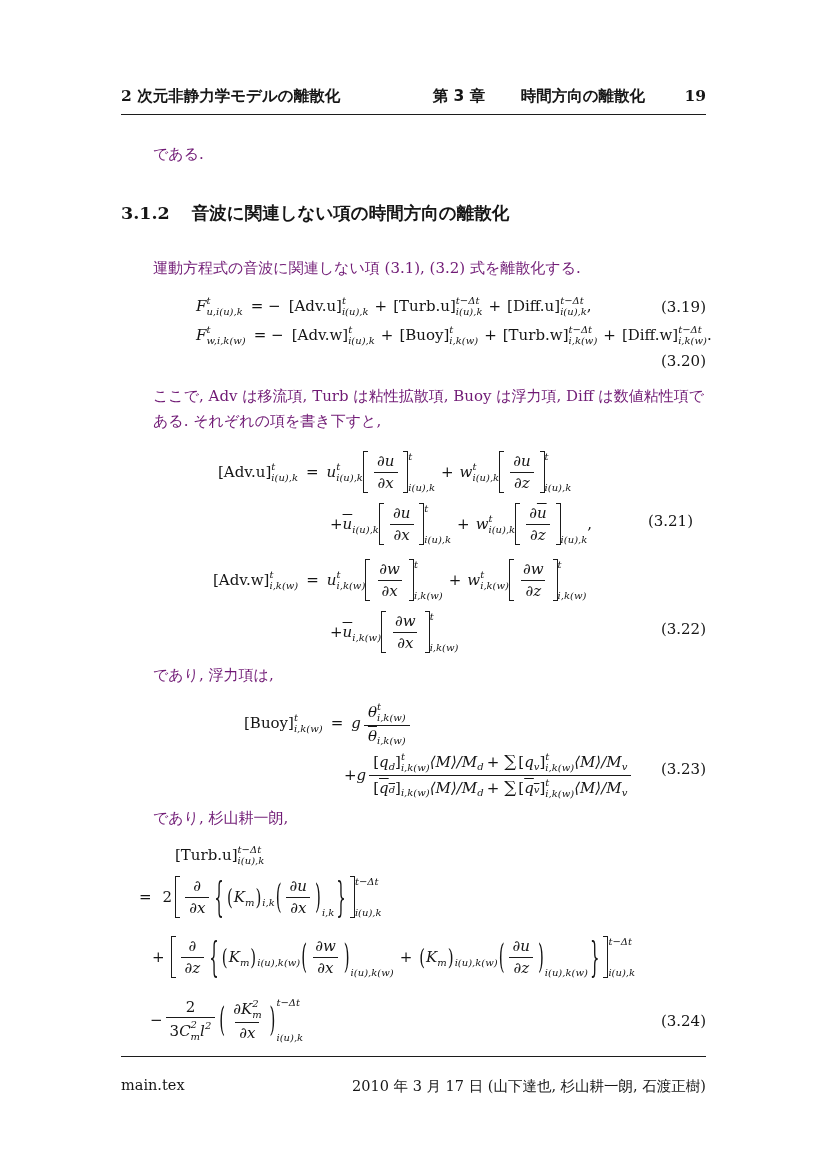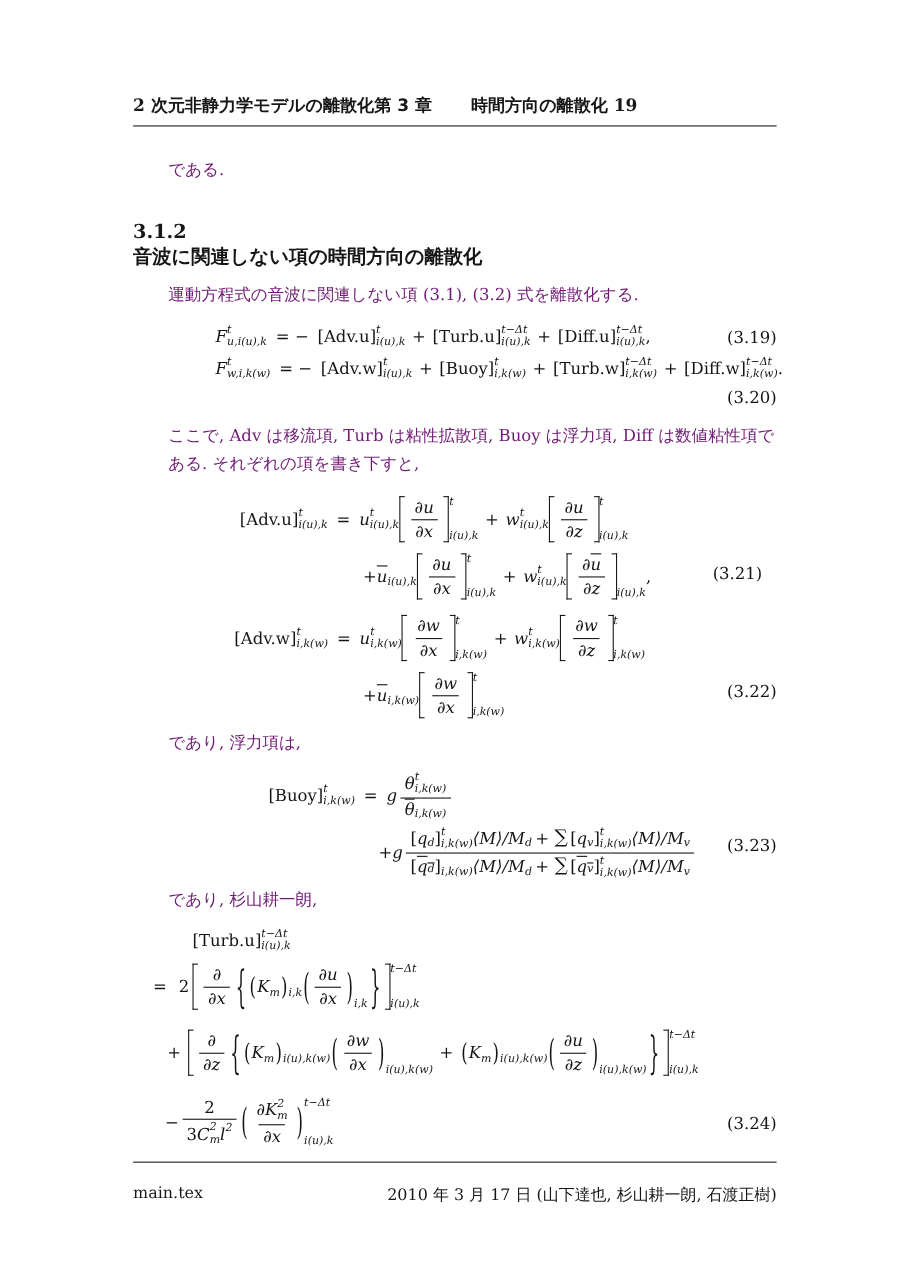--- a/index.html
+++ b/index.html
@@ -3,30 +3,30 @@
 <meta charset="utf-8">
 <style>
   * { box-sizing: border-box; }
   html,body { margin:0; padding:0; background:#ffffff; }
   .page { position:relative; width:826px; height:1169px; background:#fff; color:#161616;
           font-family:"DejaVu Serif","Liberation Serif",serif; overflow:hidden; }
   .abs { position:absolute; }
 
   
   .header { top:86px; left:121px; width:585px; border-bottom:1.5px solid #1c1c1c; padding-bottom:7px;
-            display:flex; justify-content:flex-start; align-items:baseline;
+            display:flex; justify-content:space-between; align-items:baseline;
             font-size:15.5px; font-weight:bold; }
   .jgo { font-family:"DejaVu Sans","Liberation Sans",sans-serif; }
   .h-num { font-family:"DejaVu Serif","Liberation Serif",serif; }
-  .h-gap1 { margin-left:30px; } .h-gap2 { }
+  .h-gap1 { margin-left:30px; } .h-gap2 { margin-left:34px; }
   .footer { top:1056px; left:121px; width:585px; border-top:1.2px solid #1c1c1c; padding-top:20px;
             display:flex; justify-content:space-between; font-size:14.5px; }
 
   
-  .sec-head { top:201px; left:121px; display:flex; align-items:baseline; font-weight:bold; font-size:17.5px;flex-direction:column; }
+  .sec-head { top:201px; left:121px; display:flex; align-items:baseline; font-weight:bold; font-size:17.5px; }
   .sec-num { margin-right:22px; }
   .para { left:121px; width:588px; font-size:15px; line-height:25px; color:#701a75;margin-left:32px; }
 
   
   .eq { font-size:15px; display:flex; align-items:center; white-space:nowrap; color:#141414; }
   .v { font-style:italic; }
   .rm { font-style:normal; }
   .ov { text-decoration:overline; }
   .o { padding:0 6px; } .o2 { padding:0 3px; } .rel { padding:0 8px; }
   .ss { display:inline-flex; flex-direction:column; justify-content:space-between;

